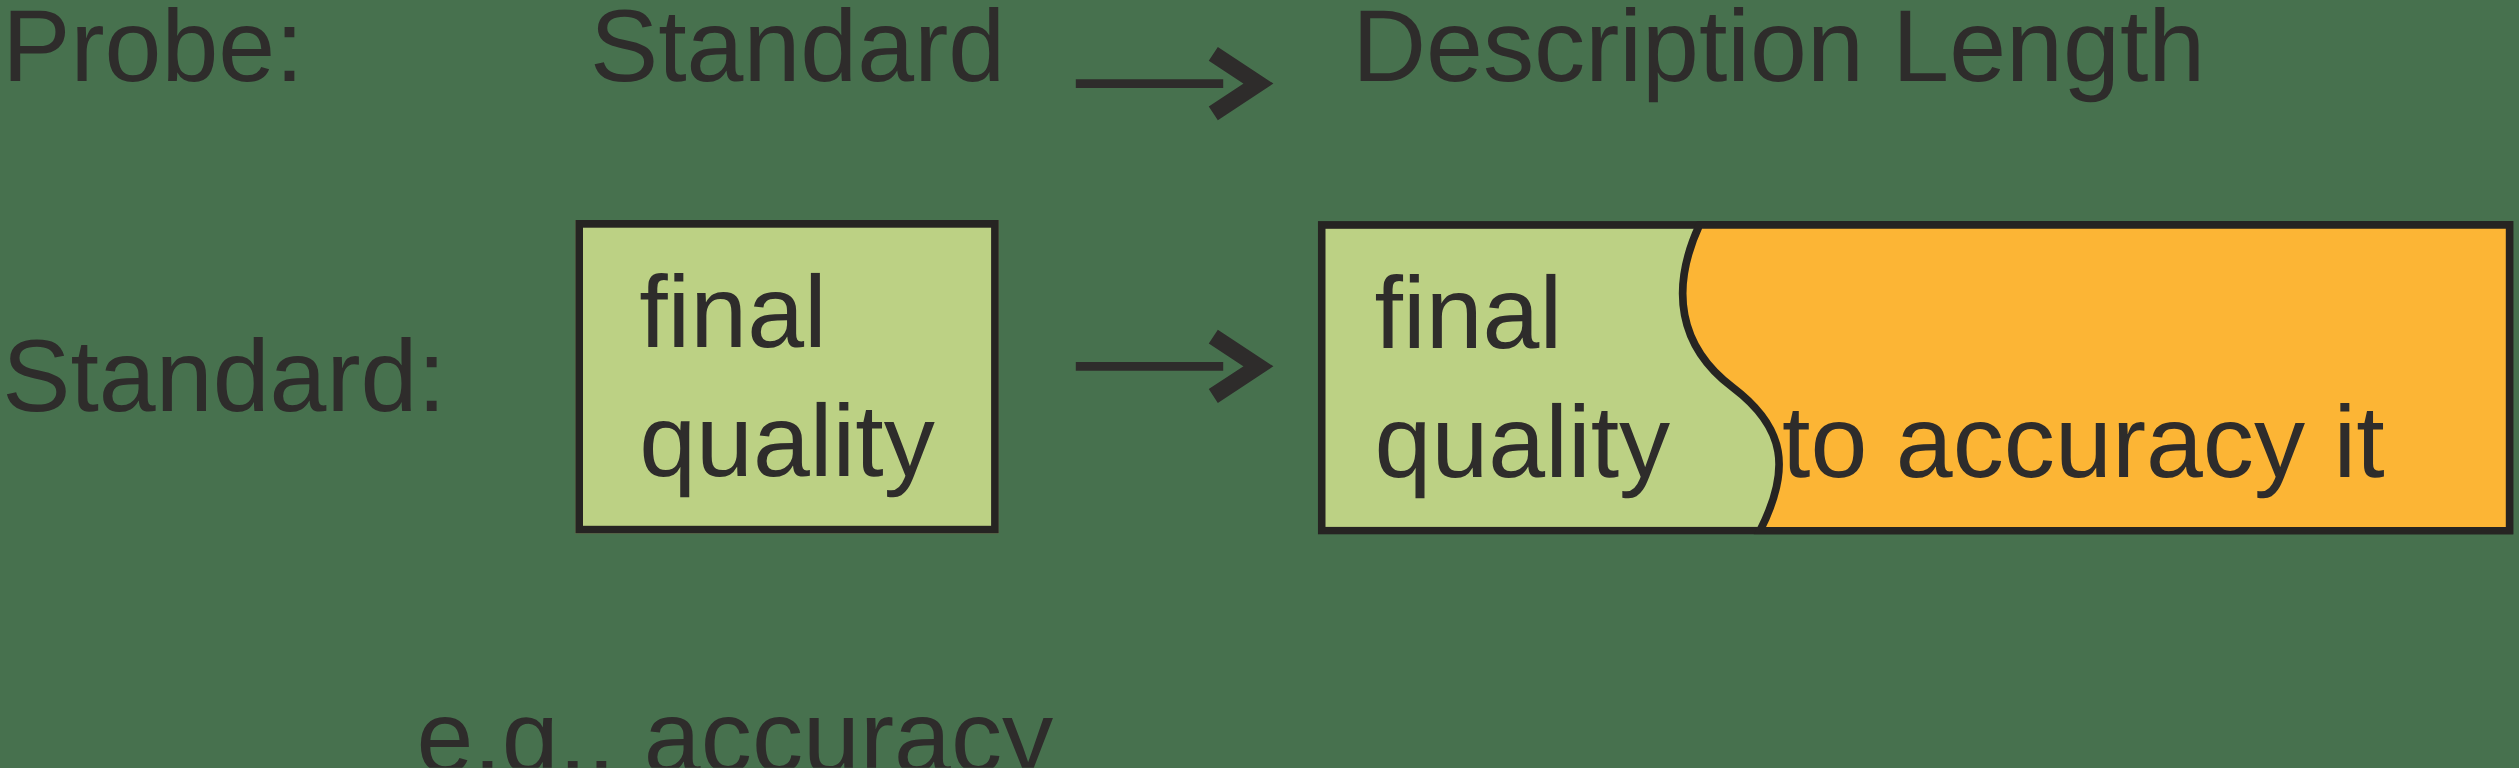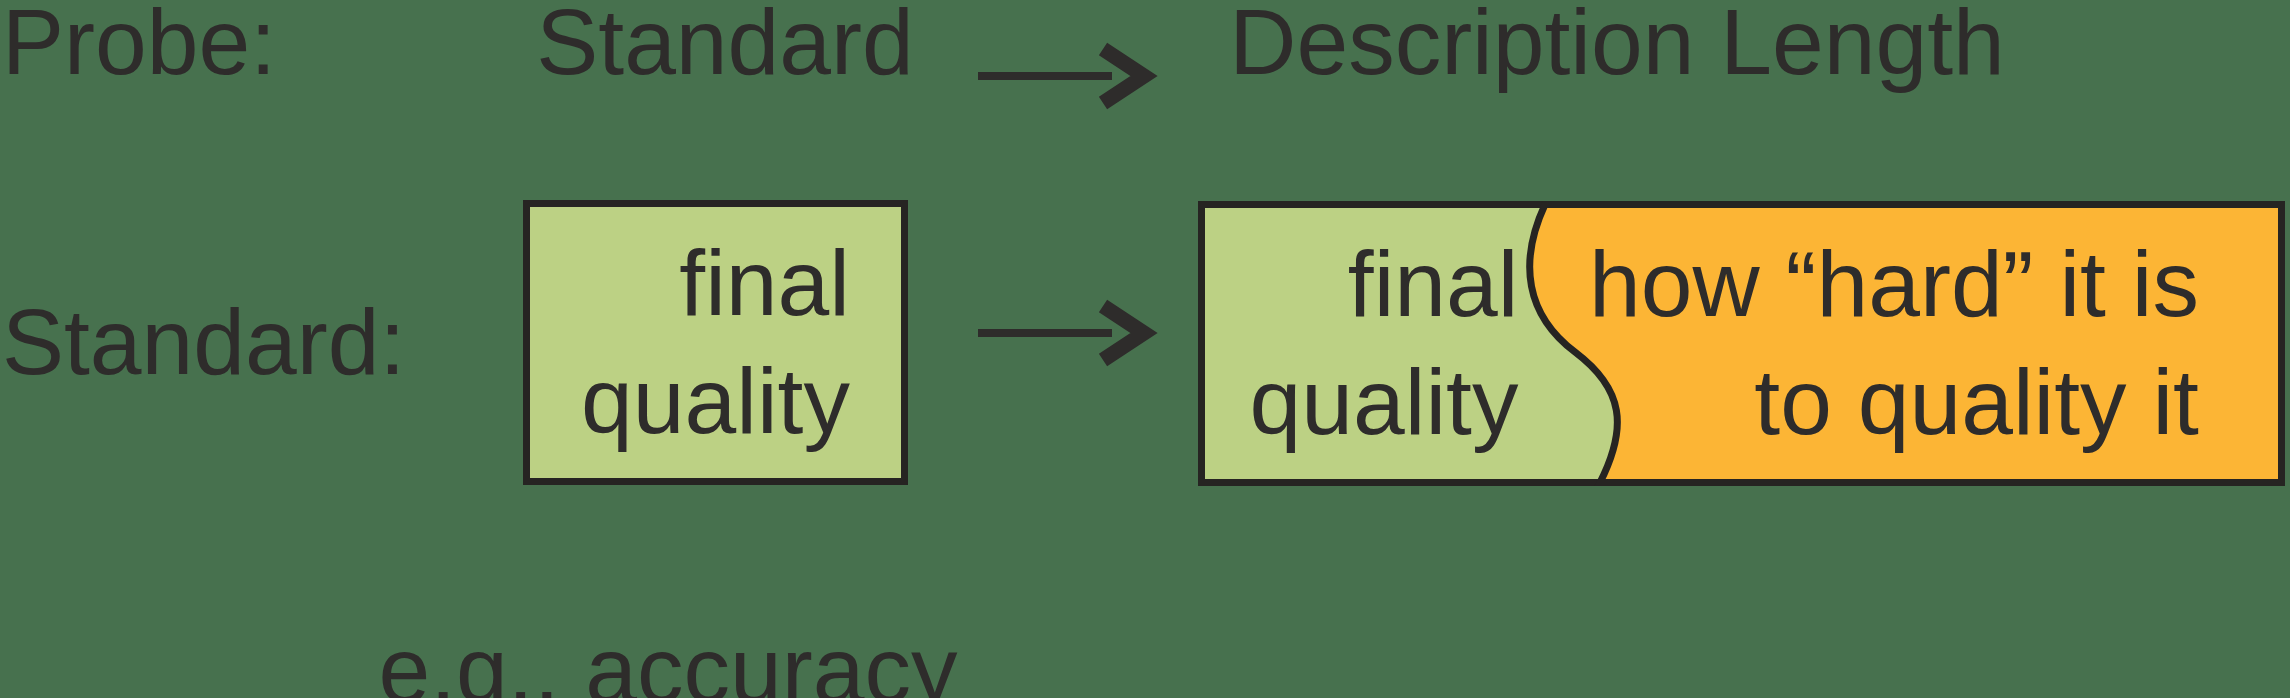--- a/index.html
+++ b/index.html
@@ -34,21 +34,21 @@
   }
   .box-mdl {
     position: absolute;
     left: 1198px; top: 201px;
     width: 1087px; height: 285px;
   }
   .box-mdl svg { position: absolute; left: 0; top: 0; }
   .two-line {
     font-size: 93px;
     line-height: 1.26;
-    text-align: right;
+    text-align: left;
     white-space: pre-line;
   }
   .mdl-text {
     position: absolute; top: 0; height: 100%;
     display: flex; align-items: center; justify-content: center;
     text-align: center;
   }
   .mdl-green-text { left: 0; width: 372px; }
   .mdl-orange-text { left: 372px; width: 648px; }
   .arrow { position: absolute; width: 190px; height: 80px; }
@@ -89,20 +89,20 @@
                C 320 62 328 114 377 151
                C 426 188 430 226 402 281.5
                L 1083.5 281.5
                L 1083.5 3.5
                Z" fill="#fcb535" stroke="#262422" stroke-width="7" stroke-linejoin="miter"></path>
     </svg>
     <div class="mdl-text mdl-green-text">
       <div class="two-line"><span>final</span><br><span>quality</span></div>
     </div>
     <div class="mdl-text mdl-orange-text">
-      <div class="two-line"><span>how “hard” it is</span><br><span>to quality it</span></div>
+      <div class="two-line"><br><span>to accuracy it</span></div>
     </div>
   </div>
 
   <div class="t centered" style="left: 668px; top: 624px;">e.g., accuracy</div>
 
 
 </div>
 
 </body></html>

